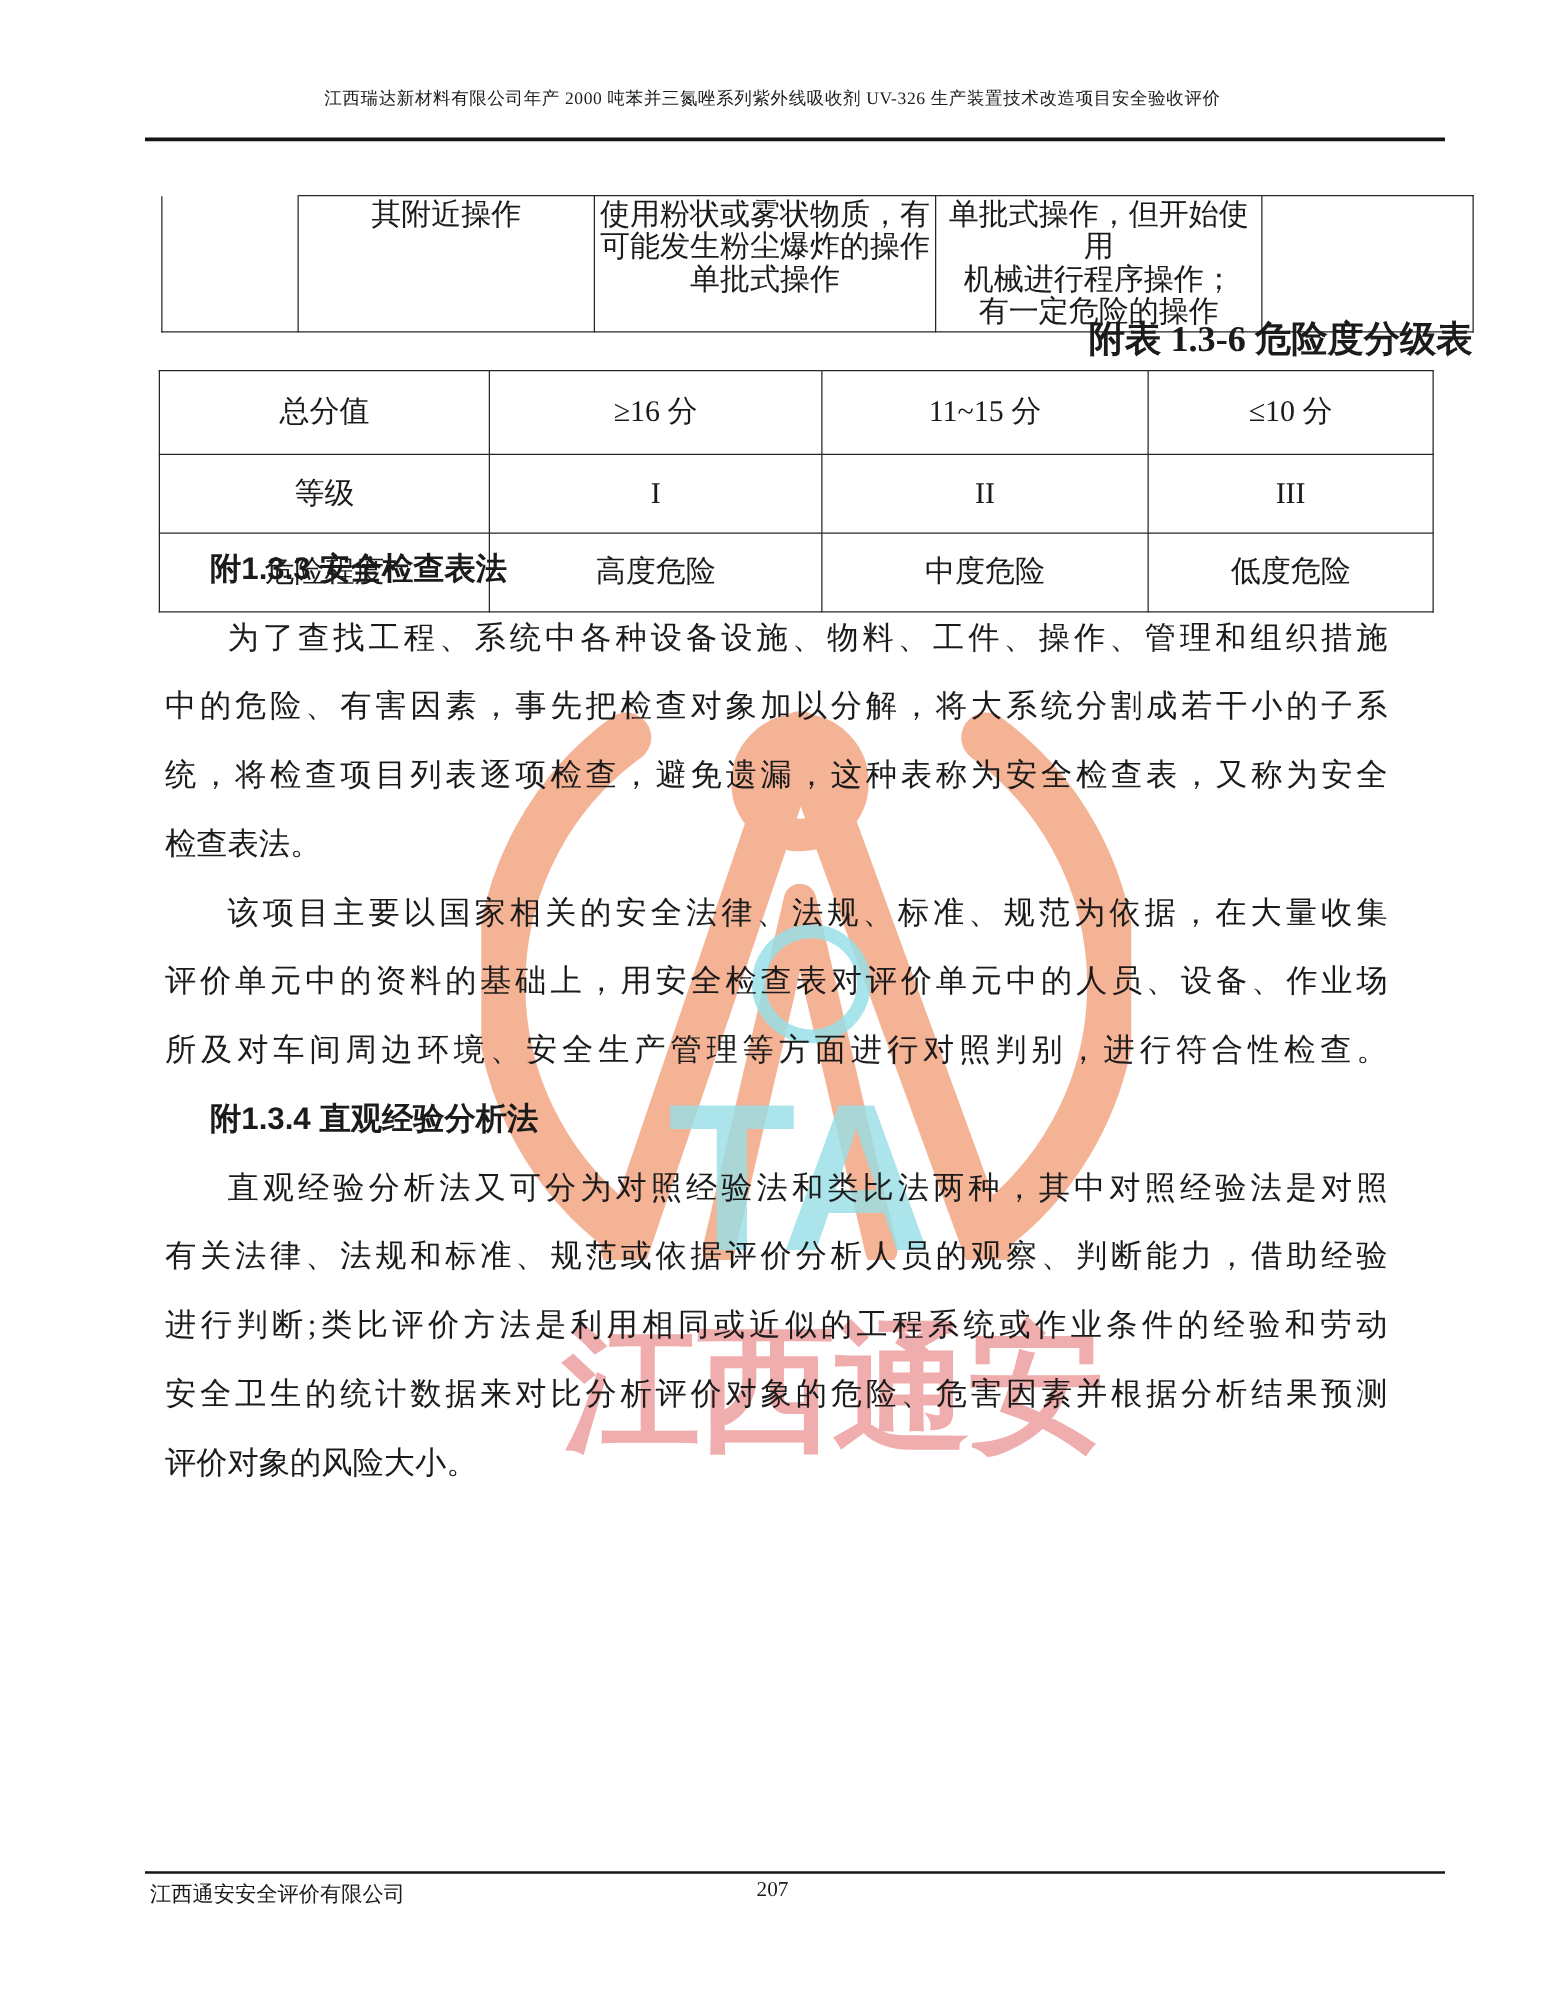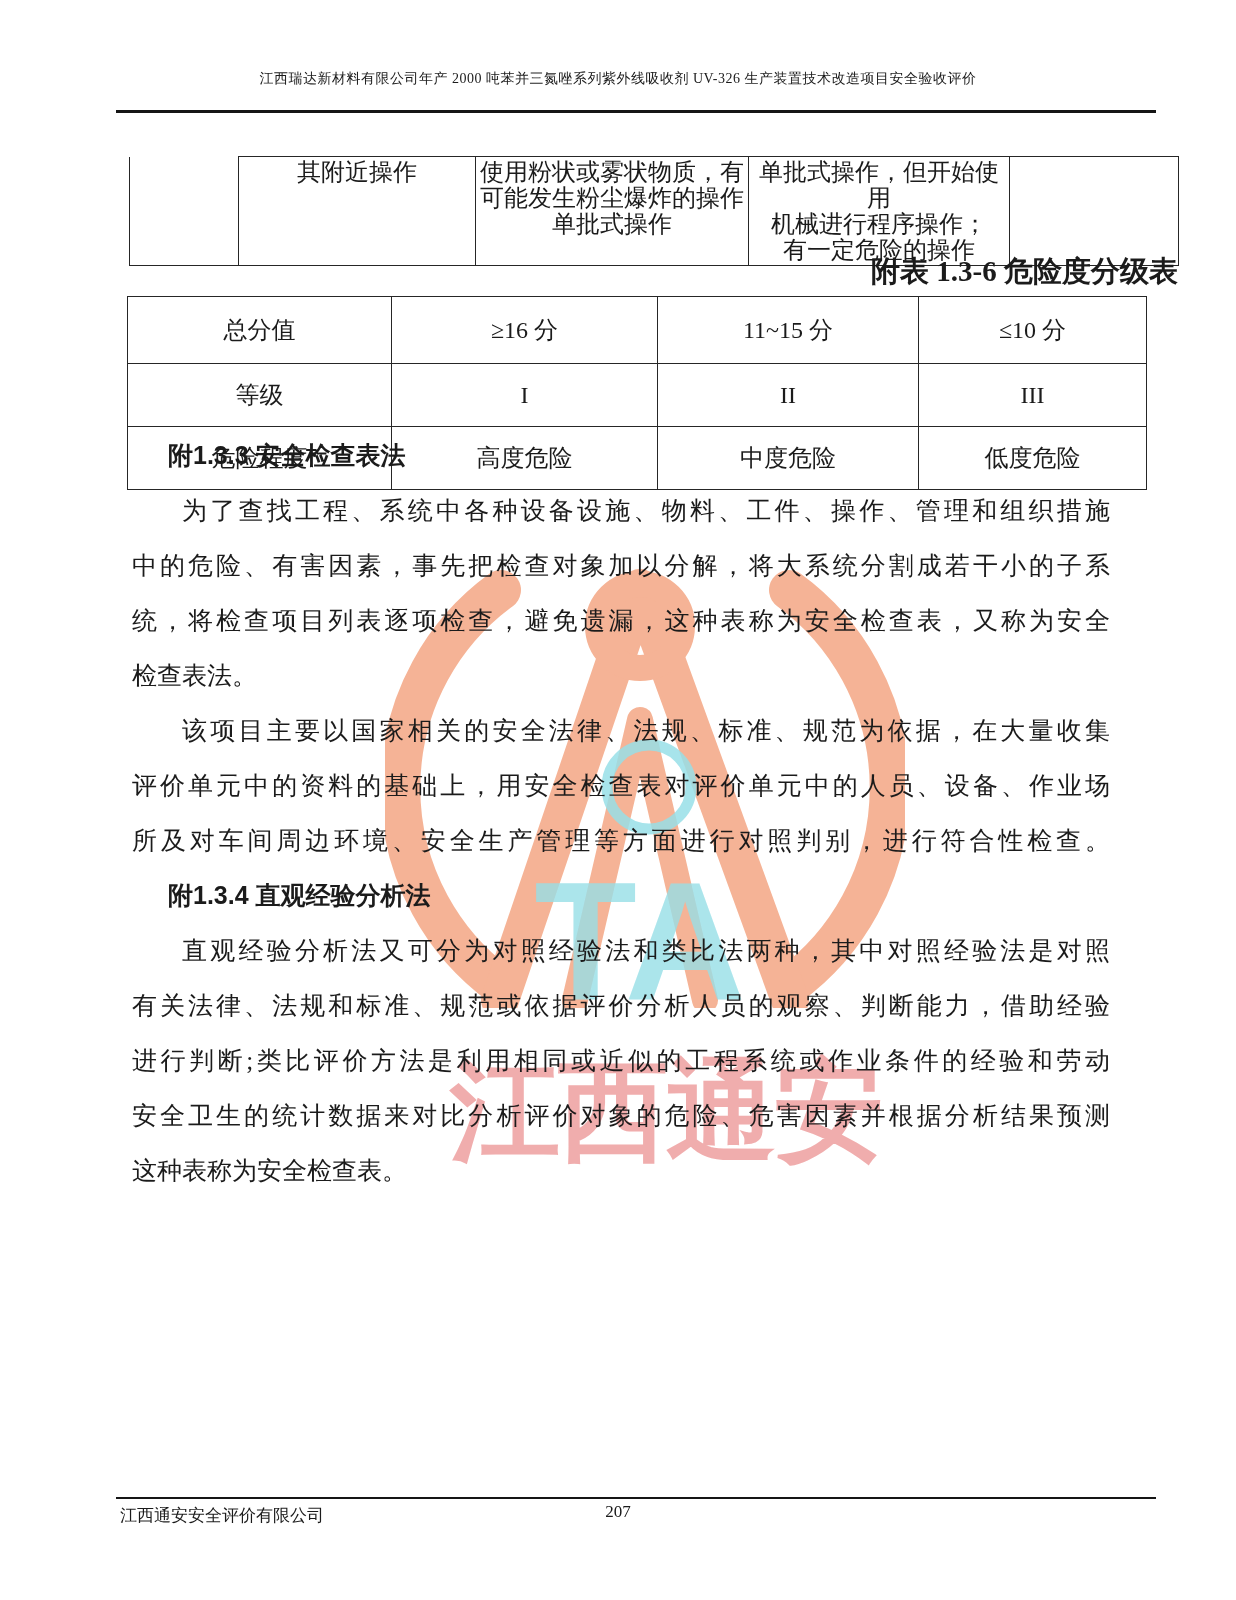--- a/index.html
+++ b/index.html
@@ -127,20 +127,20 @@
     <div class="line">统，将检查项目列表逐项检查，避免遗漏，这种表称为安全检查表，又称为安全</div>
     <div class="line short">检查表法。</div>
     <div class="line indent">该项目主要以国家相关的安全法律、法规、标准、规范为依据，在大量收集</div>
     <div class="line">评价单元中的资料的基础上，用安全检查表对评价单元中的人员、设备、作业场</div>
     <div class="line">所及对车间周边环境、安全生产管理等方面进行对照判别，进行符合性检查。</div>
     <div class="line heading">附1.3.4 直观经验分析法</div>
     <div class="line indent">直观经验分析法又可分为对照经验法和类比法两种，其中对照经验法是对照</div>
     <div class="line">有关法律、法规和标准、规范或依据评价分析人员的观察、判断能力，借助经验</div>
     <div class="line">进行判断;类比评价方法是利用相同或近似的工程系统或作业条件的经验和劳动</div>
     <div class="line">安全卫生的统计数据来对比分析评价对象的危险、危害因素并根据分析结果预测</div>
-    <div class="line short">这种表称为安全检查表。</div>
+    <div class="line short">评价对象的风险大小。</div>
   </div>
 
   <div class="rule footer-rule"></div>
   <div class="footer-company">江西通安安全评价有限公司</div>
   <div class="footer-page">207</div>
 
 </div>
 
 </body></html>

